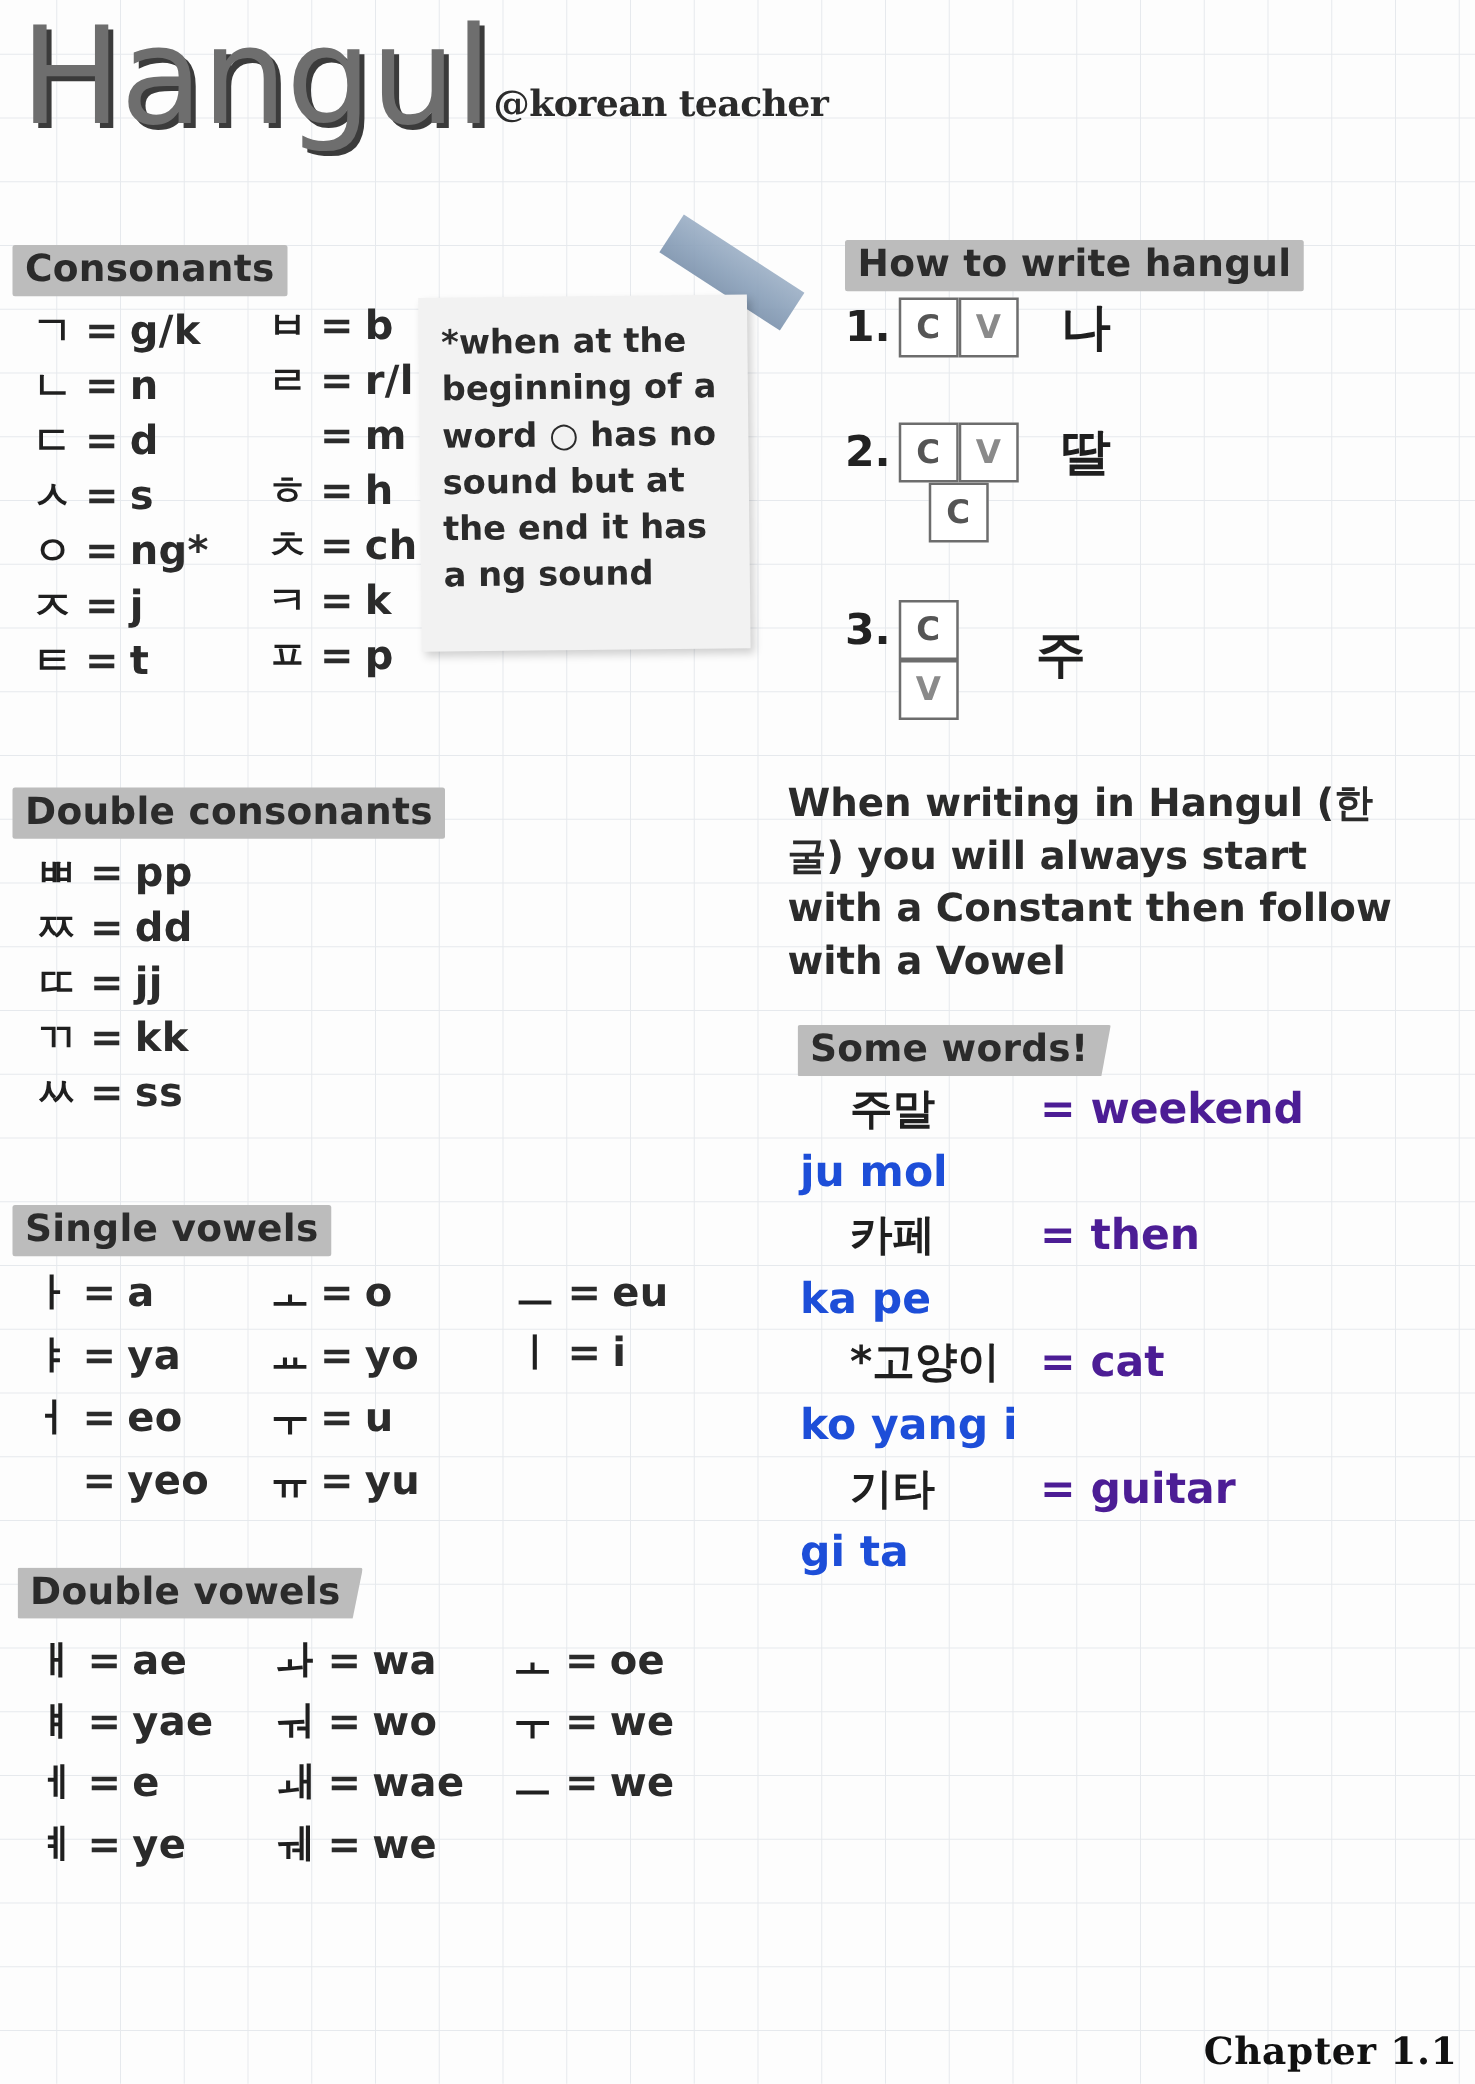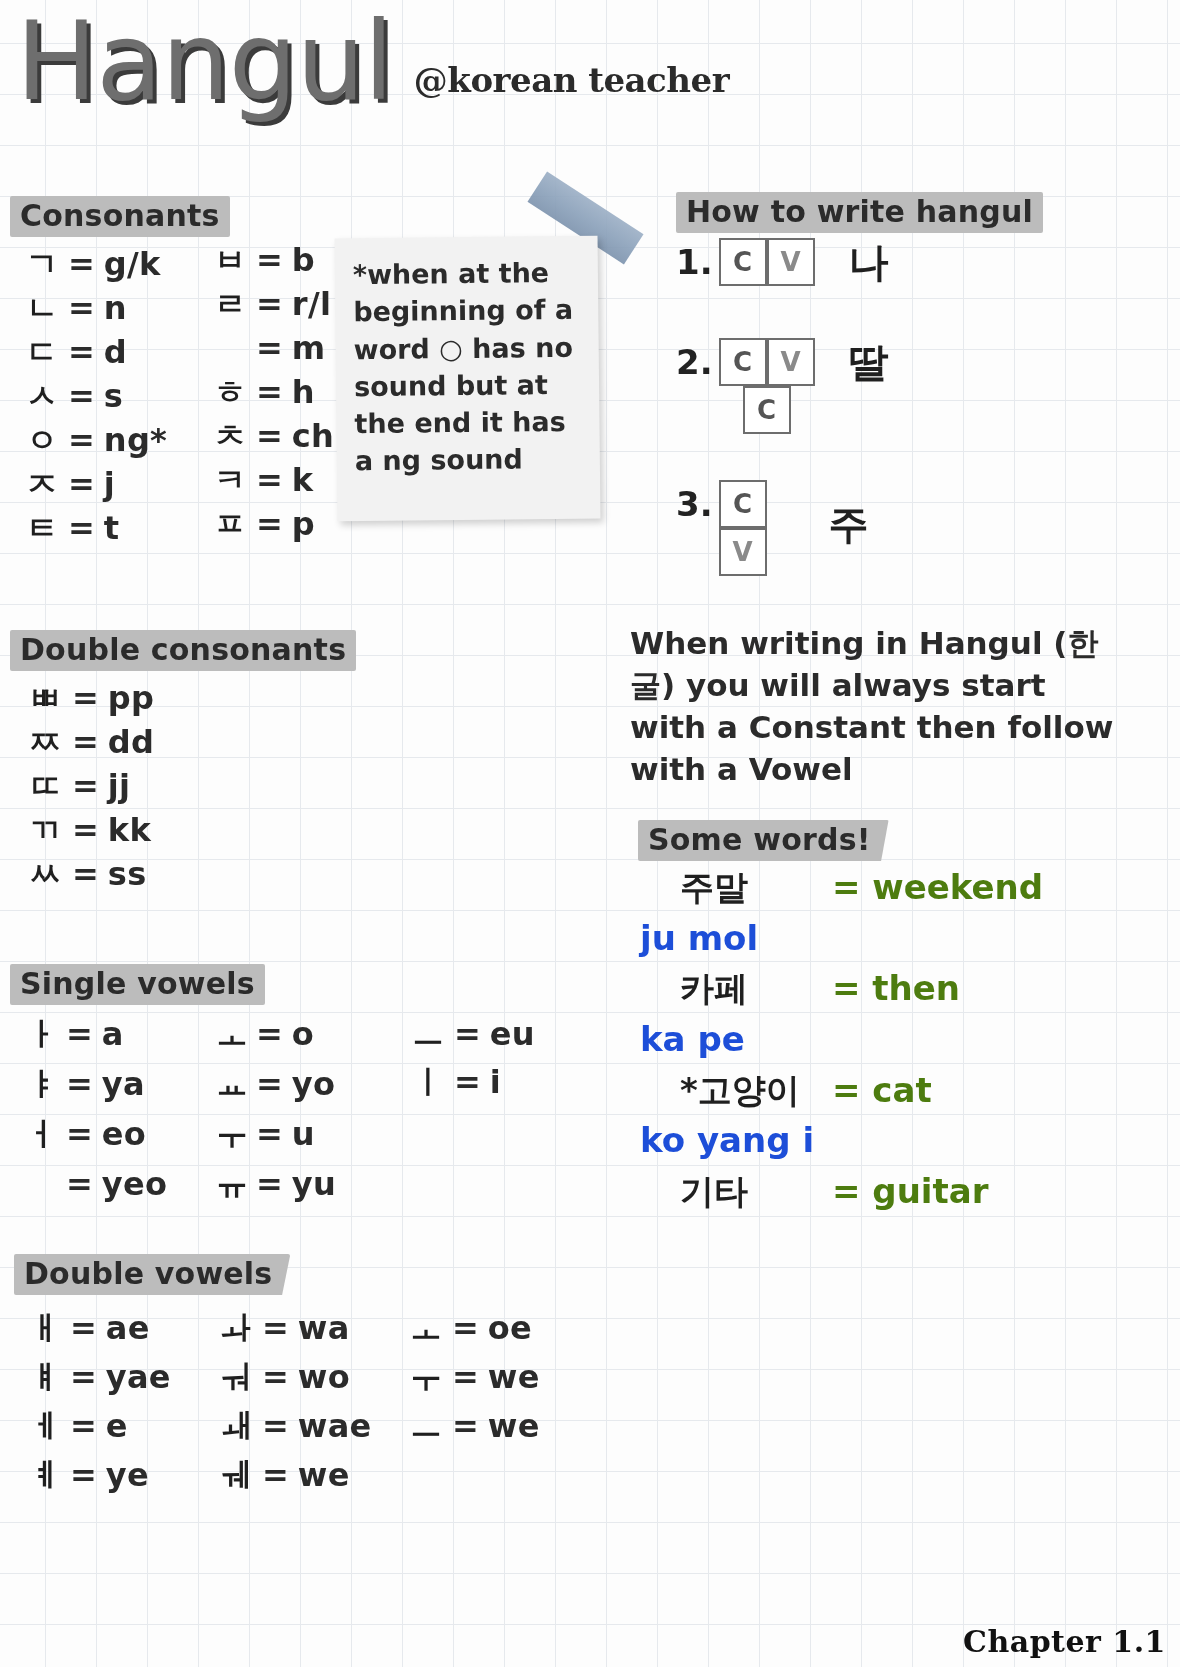--- a/index.html
+++ b/index.html
@@ -43,24 +43,24 @@
     font-weight: 700;
     color: #6e6e6e;
     line-height: 1;
     margin-left: 16px;
     margin-bottom: 8px;
     text-shadow: 3px 3px 0 #3b3b3b;
     letter-spacing: 5px;
   }
   .handle {
     font-family: "DejaVu Serif", serif;
-    font-size: 34px;
+    font-size: 29px;
     font-weight: 700;
     color: #2b2b2b;
-    margin-left: 21px;
+    margin-left: 2px;
     margin-bottom: 16px;
     letter-spacing: -0.5px;
   }
 
   
   .hl {
     display: inline-block;
     background: #bcbcbc;
     color: #2b2b2b;
     font-size: 30px;
@@ -150,21 +150,21 @@
     font-size: 31px;
     font-weight: 600;
     line-height: 1.36;
     color: #2b2b2b;
   }
 
   
   .words { position: absolute; left: 640px; top: 862px; }
   .wrow { display: flex; align-items: center; font-size: 34px; font-weight: 600; line-height: 1.49; margin-left: 40px; }
   .w-kr { width: 152px; color: #1f1f1f; }
-  .w-en { color: #4d7c0f; }
+  .w-en { color: #4c1d95; }
   .w-rom { font-size: 34px; font-weight: 600; line-height: 1.49; color: #1d4ed8; }
 
   
   .footer {
     position: absolute;
     right: 14px; bottom: 8px;
     font-family: "DejaVu Serif", serif;
     font-size: 30px;
     font-weight: 700;
     color: #111;
@@ -430,20 +430,21 @@
       <div class="w-rom">ka pe</div>
       <div class="wrow">
         <span class="w-kr">*고양이</span>
         <span class="w-en">= cat</span>
       </div>
       <div class="w-rom">ko yang i</div>
       <div class="wrow">
         <span class="w-kr">기타</span>
         <span class="w-en">= guitar</span>
       </div>
+      <div class="w-rom">gi ta</div>
     </div>
 
   <div class="sec" style="left:14px; top:1254px;">
     <span class="hl slant">Double vowels</span>
   </div>
   <div class="sec" style="left:24px; top:1312px;">
     <div class="col" id="dv1">
         <div class="row" style="height: 49px;">
           <span class="glyph" style="width: 42px;">ㅐ</span>
           <span class="eq">=</span>

